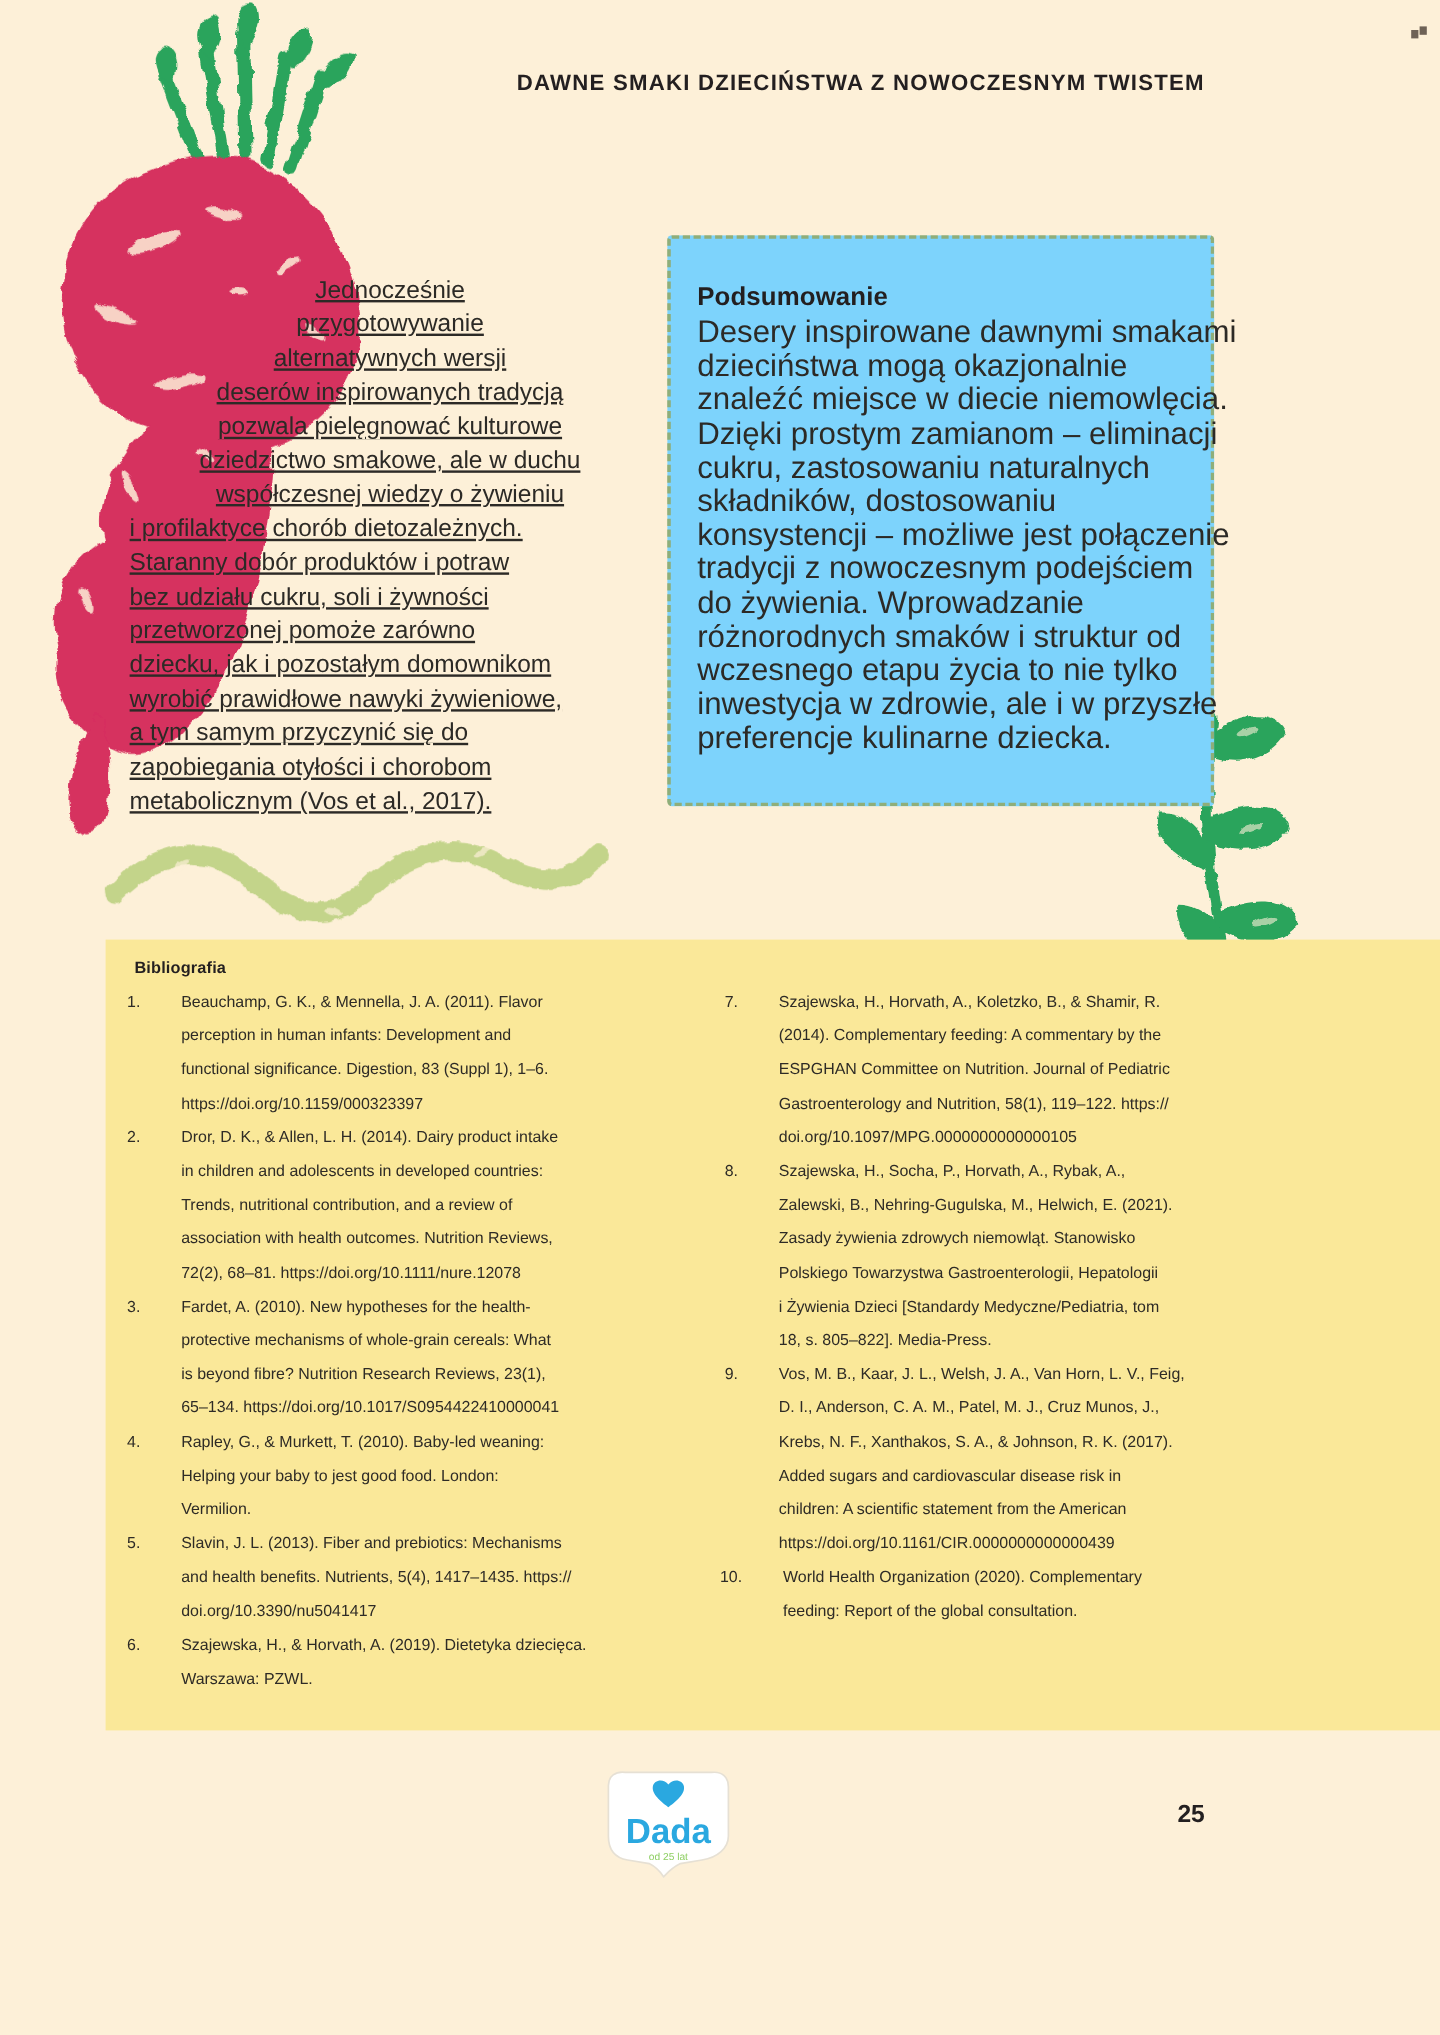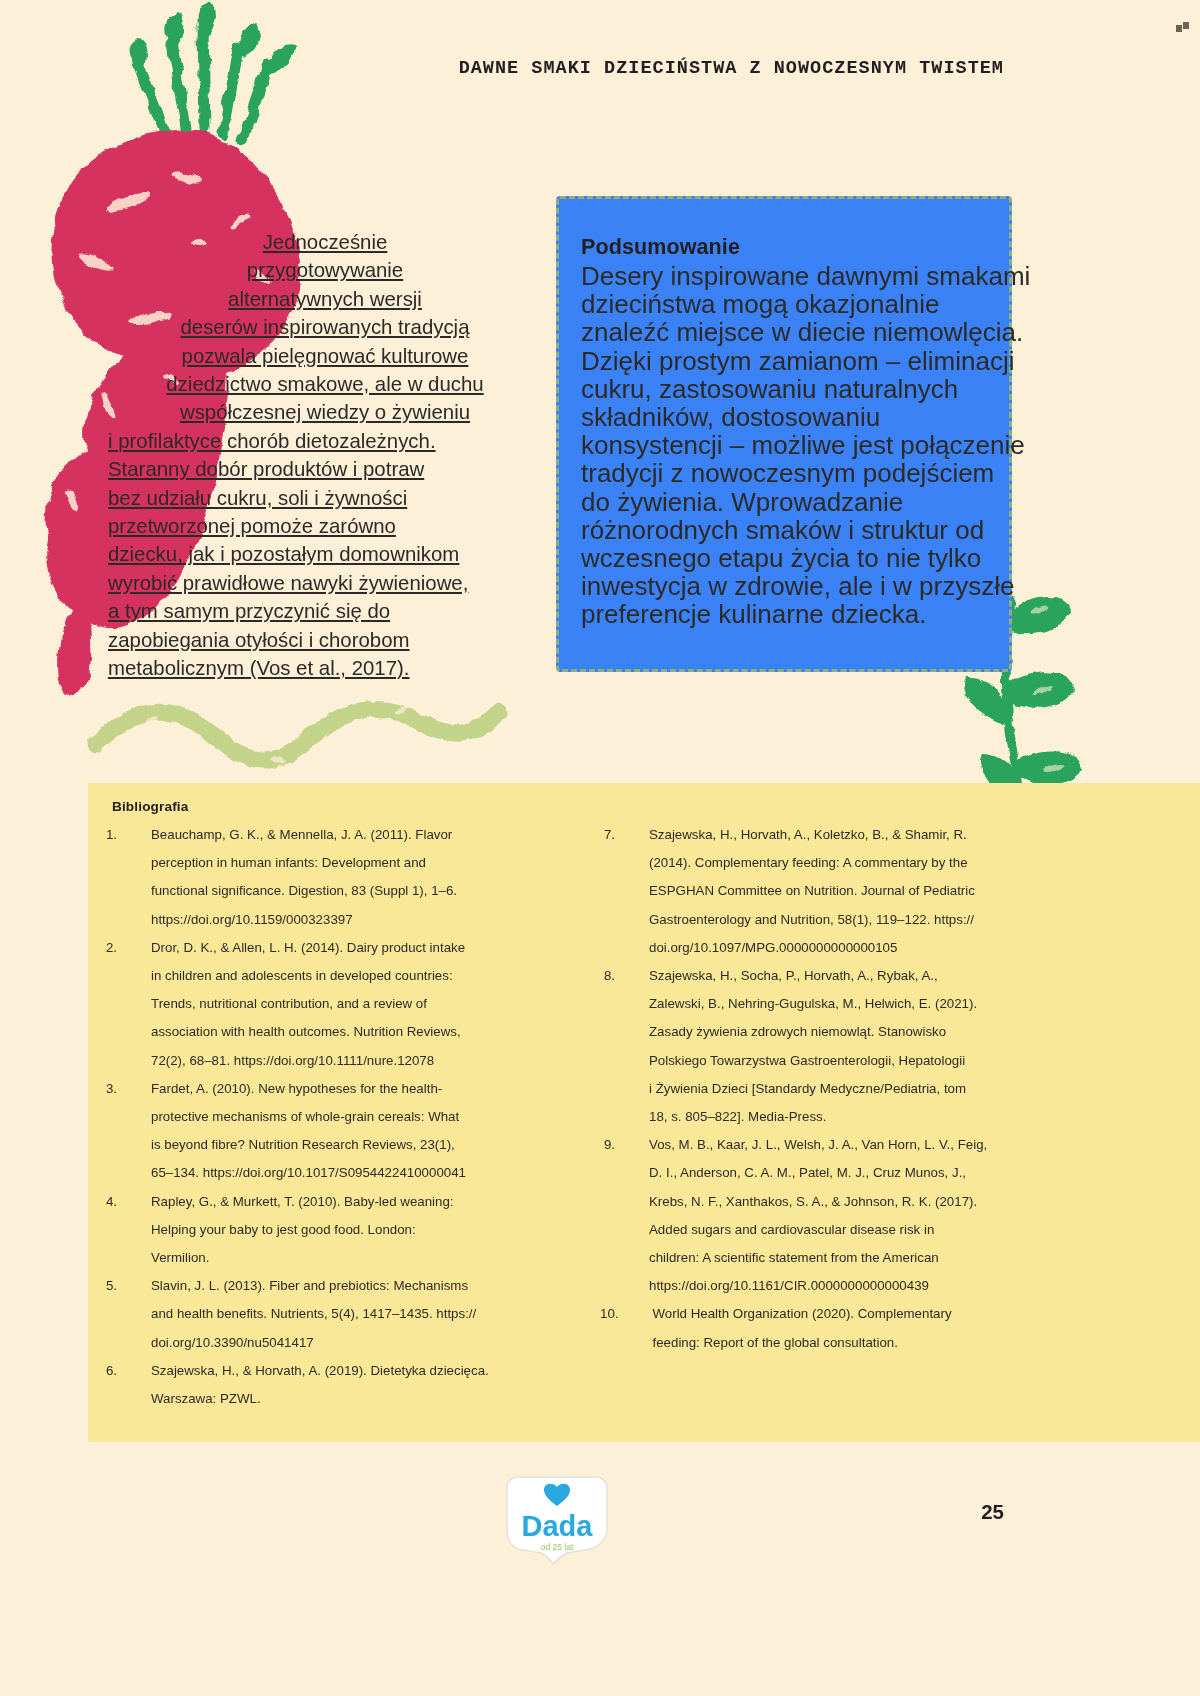--- a/index.html
+++ b/index.html
@@ -27,21 +27,20 @@
     top: 58px;
     right: 196px;
     z-index: 4;
   }
   #page-header .htext {
     font-size: 18.5px;
     font-weight: 700;
     letter-spacing: 0.055em;
     color: #231f20;
     white-space: nowrap;
-    font-family: Liberation Mono, monospace;
   }
   #corner-mark {
     position: absolute;
     top: 22px;
     right: 10px;
     width: 14px;
     height: 14px;
     z-index: 5;
   }
   #corner-mark i {
@@ -67,21 +66,21 @@
   #body-text .ln { display: block; white-space: nowrap; }
   #body-text .c { text-align: center; }
 
   
   #summary-box {
     position: absolute;
     left: 556px;
     top: 196px;
     width: 456px;
     height: 476px;
-    background: #3b82f6;
+    background: #7dd3fc;
     border: 3px dashed #8fae7a;
     border-radius: 4px;
     z-index: 3;
     padding: 36px 26px 20px 22px;
   }
   #summary-box .sb-title {
     font-size: 21.5px;
     font-weight: 700;
     color: #231f20;
     margin-bottom: 2px;

